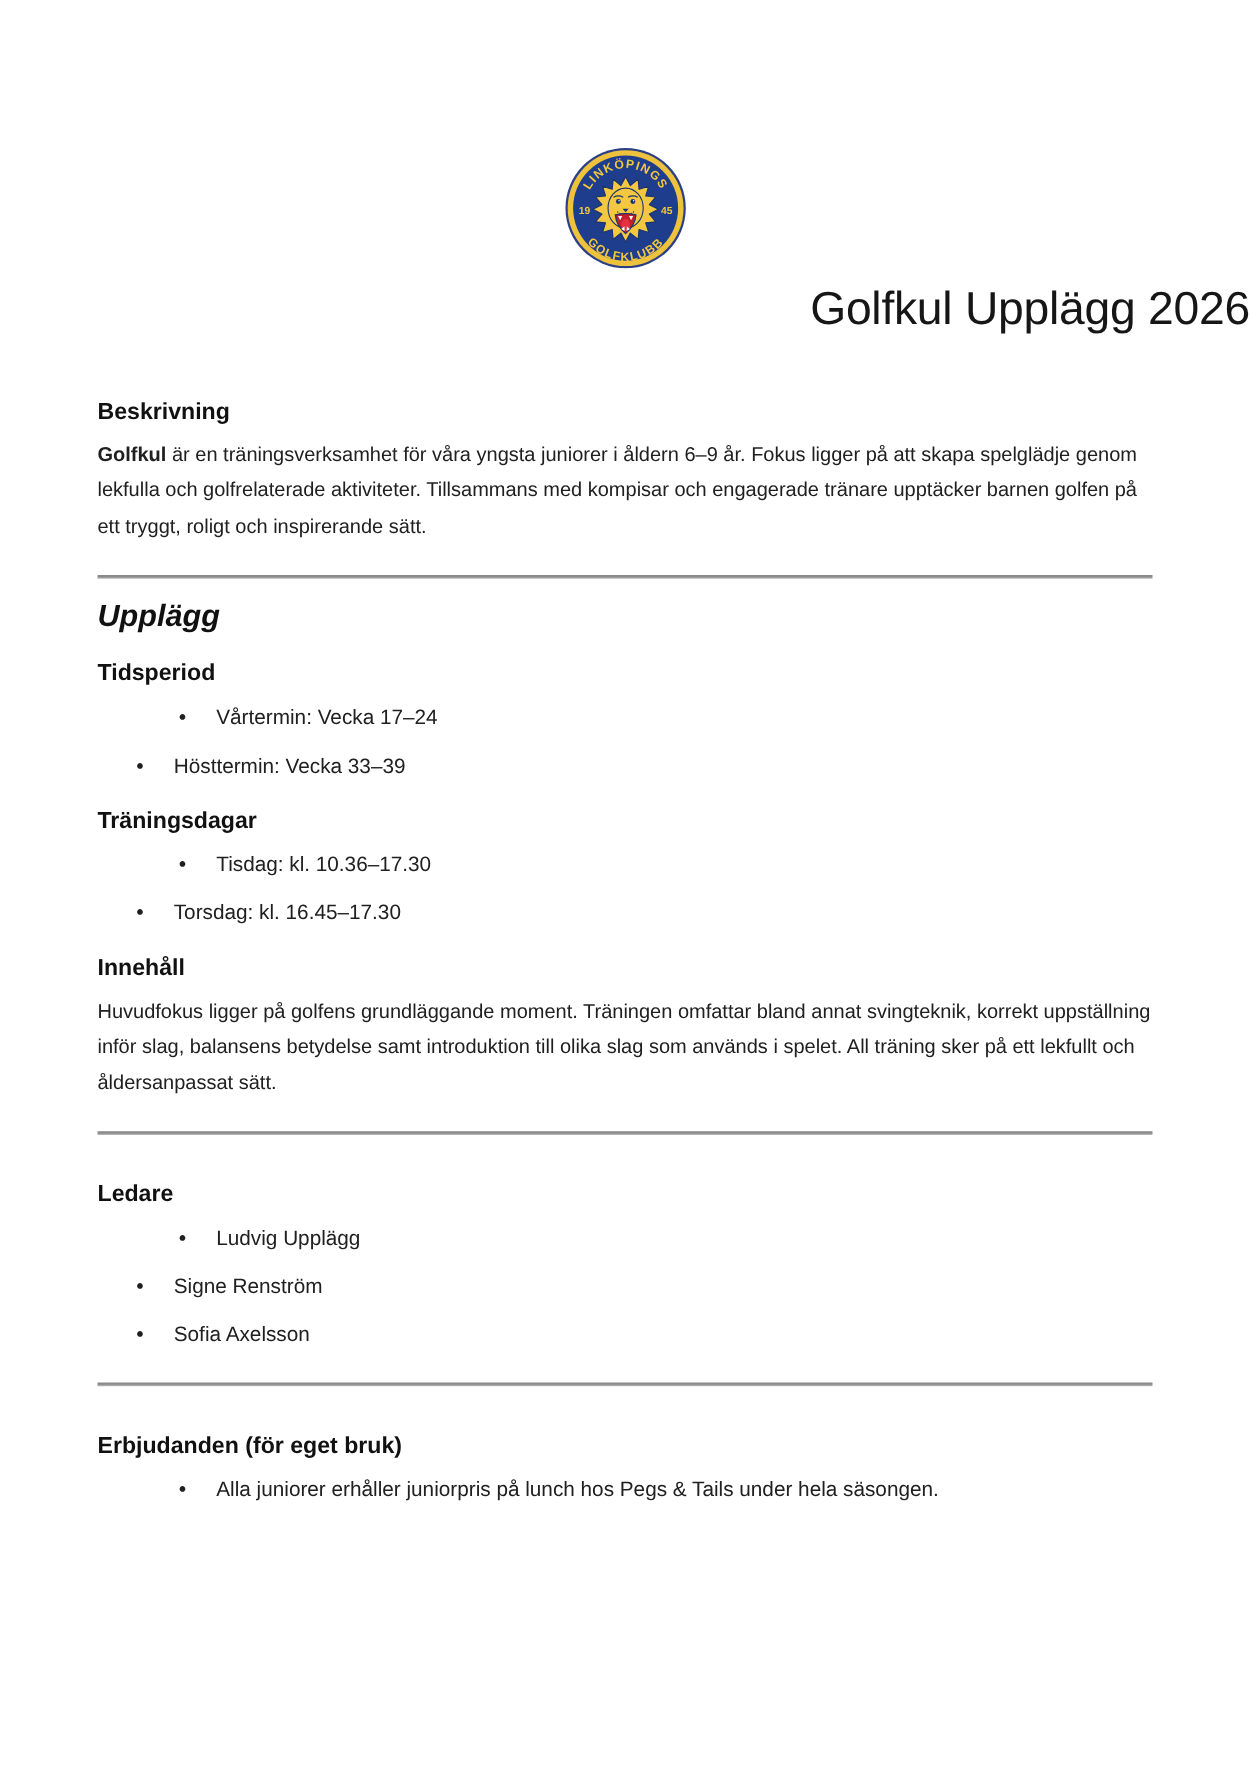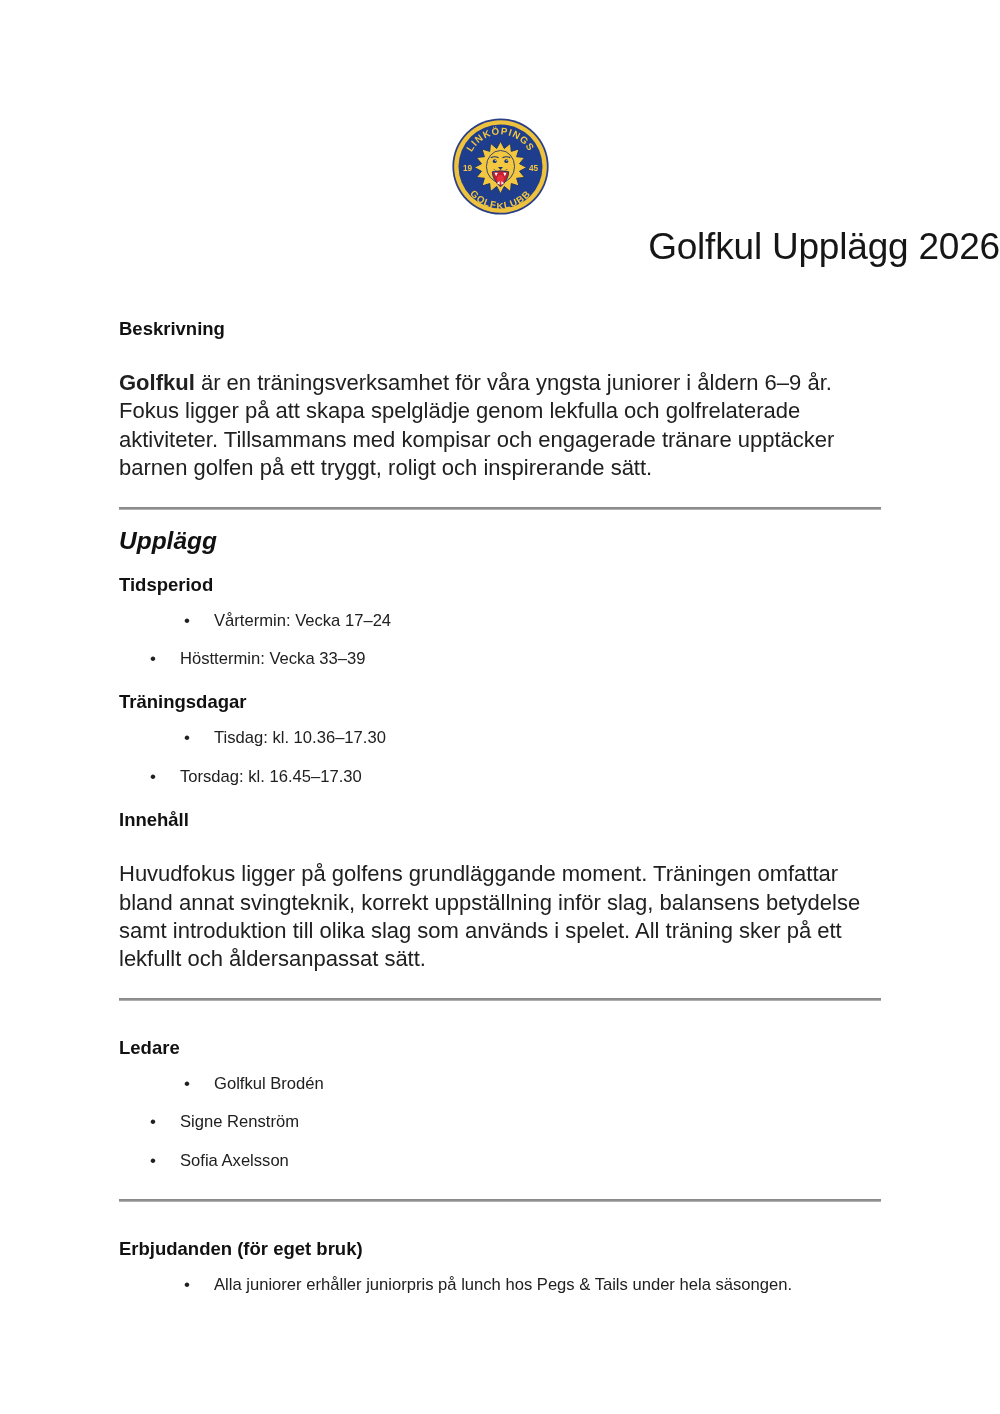--- a/index.html
+++ b/index.html
@@ -5,21 +5,21 @@
   html,body{margin:0;padding:0;background:#ffffff;}
   .page{
     position:relative;
     width:1000px;
     height:1414px;
     background:#ffffff;
     overflow:hidden;
     font-family:"Liberation Sans","DejaVu Sans",sans-serif;
     color:#202020;
   }
-  .content{padding:0 119px;}
+  .content{padding:0 78px;}
   .logo-wrap{width:101px;margin:118px auto 10px;}
   .logo-wrap svg{display:block;width:101px;height:97px;}
   .title{
     margin:4px 0 0;
     text-align:right;
     font-size:37px;
     line-height:44px;
     font-weight:400;
     letter-spacing:-0.2px;
     color:#161616;
@@ -28,22 +28,22 @@
     font-size:24.5px;line-height:30px;font-weight:700;
     margin:16px 0 0;color:#111111;font-style:italic;
   }
   .h3{
     font-size:18.5px;line-height:26px;font-weight:700;
     margin:16px 0 0;color:#111111;
   }
   .h3.first{margin-top:47px;}
   .h3.after-rule{margin-top:34px;}
   p.body{
-    font-size:22px;line-height:28.4px;
-    margin:27px 0 0;color:#202020;
+    font-size:16px;line-height:28.4px;
+    margin:9px 0 0;color:#202020;
   }
   p.body b{font-weight:700;}
   .rule{
     border:none;height:3px;margin:24px 0 0;
     background:linear-gradient(to bottom,#8a8a8a 45%,#bfbfbf);
   }
   ul.blist{list-style:none;margin:9px 0 0;padding:0 0 0 61px;}
   ul.blist li{
     position:relative;
     font-size:16.6px;line-height:28.4px;
@@ -131,21 +131,21 @@
 
       <h3 class="h3">Innehåll</h3>
       <p class="body">Huvudfokus ligger på golfens grundläggande moment. Träningen omfattar bland annat svingteknik, korrekt uppställning inför slag, balansens betydelse samt introduktion till olika slag som används i spelet. All träning sker på ett lekfullt och åldersanpassat sätt.</p>
     </section>
 
     <hr class="rule">
 
     <section>
       <h3 class="h3 after-rule">Ledare</h3>
       <ul class="blist">
-        <li>Golfkul Brodén</li>
+        <li>Ludvig Upplägg</li>
         <li>Signe Renström</li>
         <li>Sofia Axelsson</li>
       </ul>
     </section>
 
     <hr class="rule">
 
     <section>
       <h3 class="h3 after-rule">Erbjudanden (för eget bruk)</h3>
       <ul class="blist">

